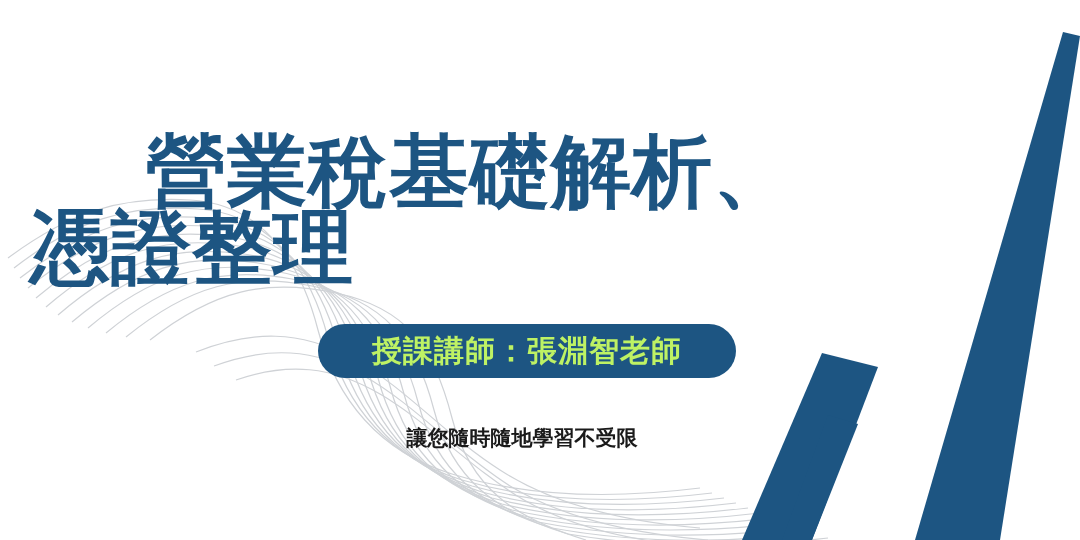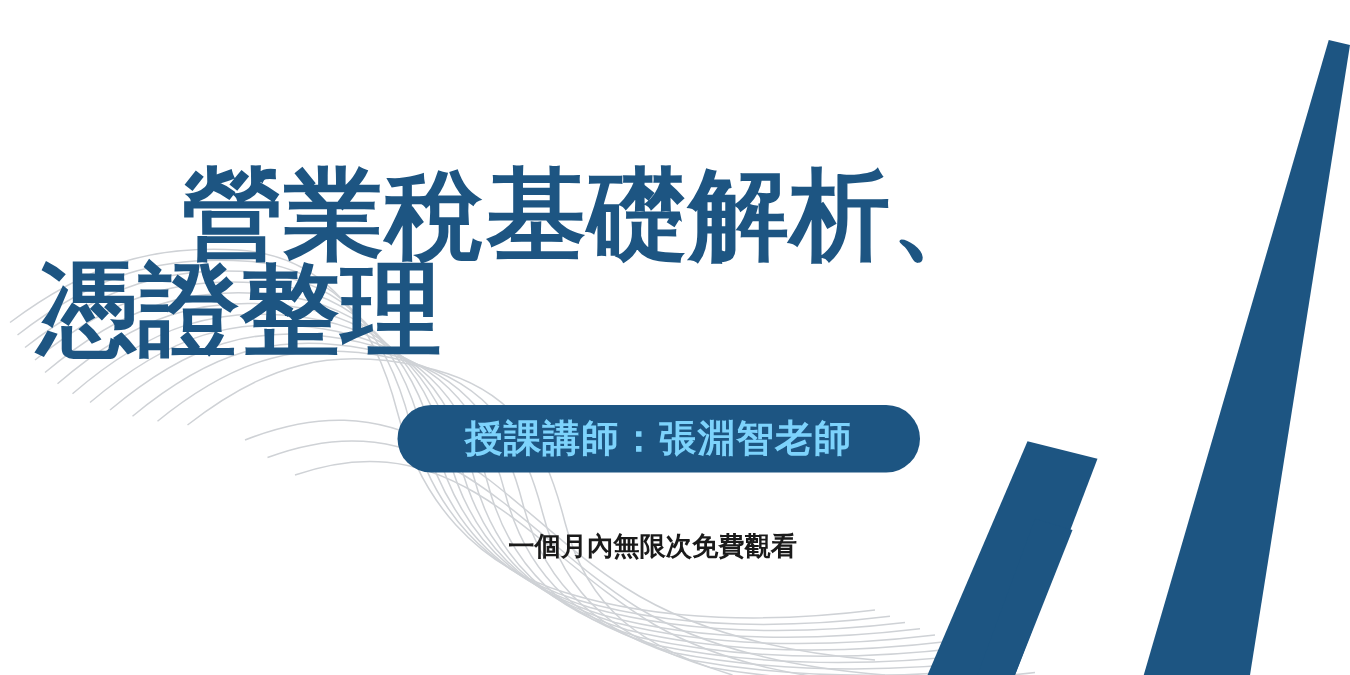--- a/index.html
+++ b/index.html
@@ -75,21 +75,21 @@
     top: 324px;
     width: 418px;
     height: 54px;
     background: #1d5582;
     border-radius: 27px;
     display: flex;
     align-items: center;
     justify-content: center;
   }
   .pill-label {
-    color: #7dd3fc;
+    color: #bef264;
     font-size: 30px;
     font-weight: 700;
     letter-spacing: 1px;
     white-space: nowrap;
   }
 
   .footer {
     position: absolute;
     left: 0;
     top: 424px;
@@ -147,17 +147,17 @@
     <div class="title-block">
       <span class="title-line title-line-1">營業稅基礎解析、</span>
       <span class="title-line title-line-2">憑證整理</span>
     </div>
 
     <div class="pill">
       <span class="pill-label">授課講師：張淵智老師</span>
     </div>
 
     <div class="footer">
-      <span class="footer-line footer-line-1">一個月內無限次免費觀看</span>
+      <span class="footer-line footer-line-1">讓您隨時隨地學習不受限</span>
     </div>
 
   </div>
 </div>
 
 </body></html>

